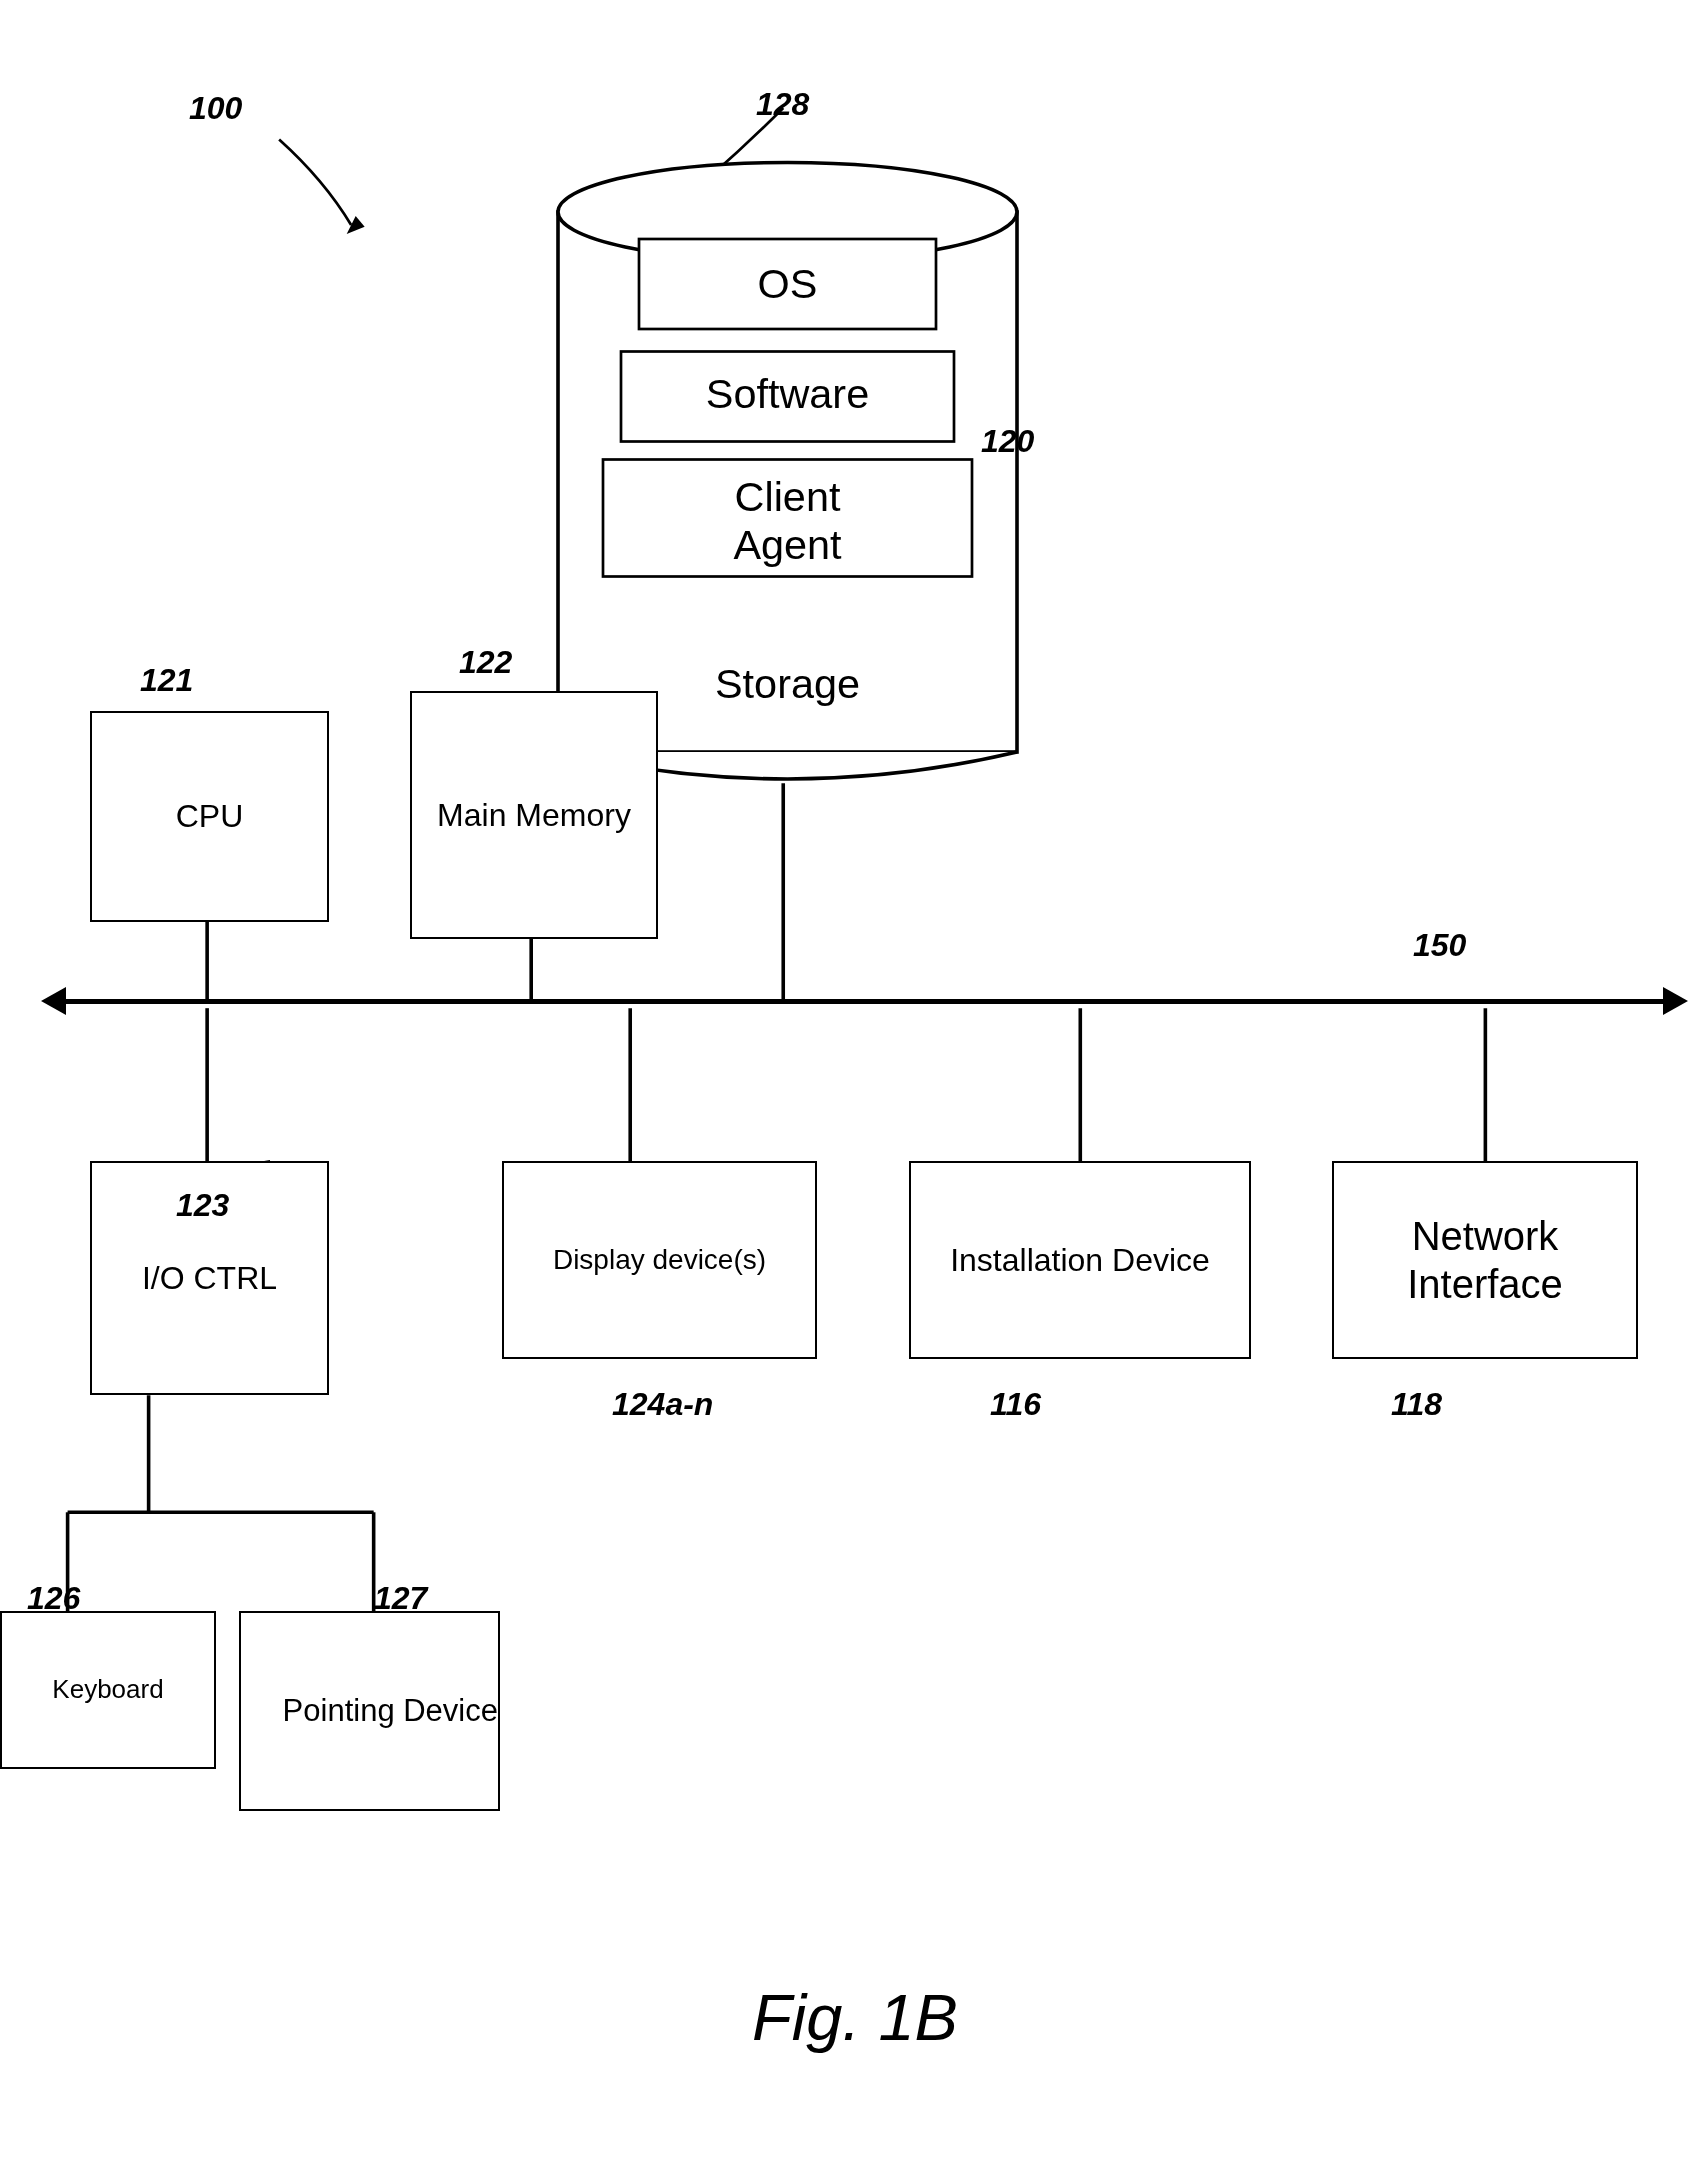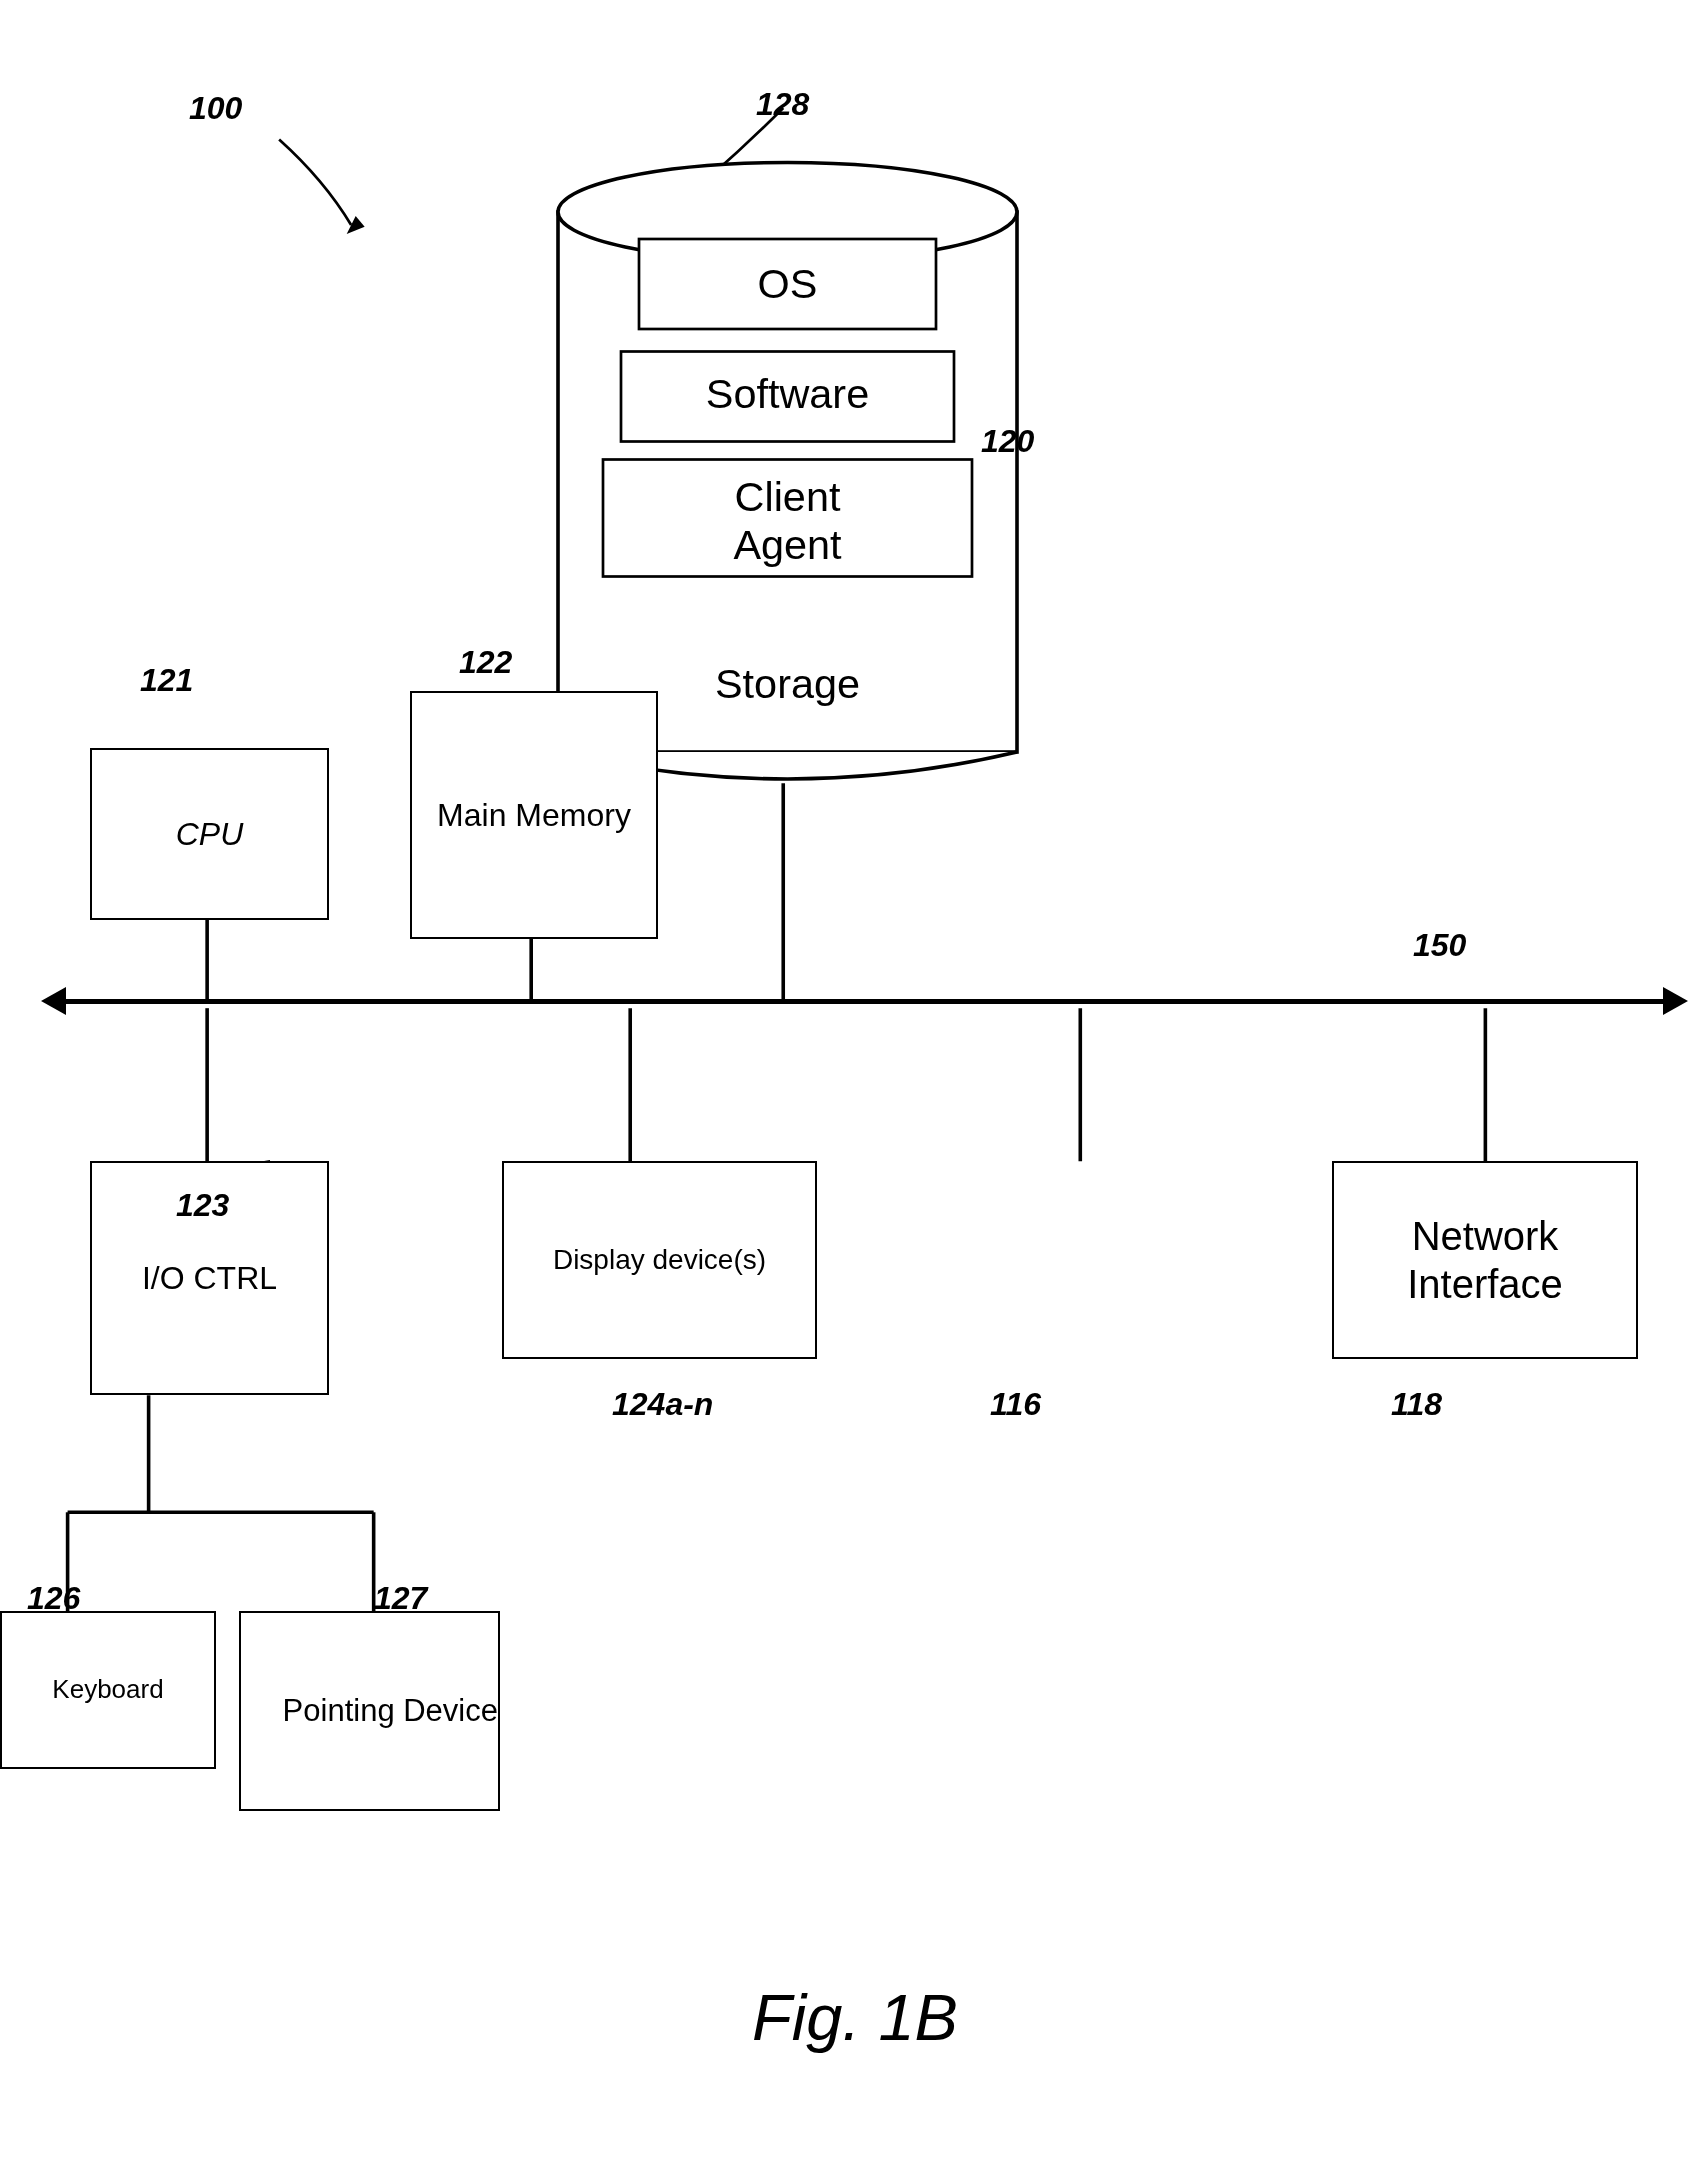--- a/index.html
+++ b/index.html
@@ -143,21 +143,21 @@
     <text x="265" y="392" text-anchor="middle" font-size="46" font-family="Arial">Client</text>
     <text x="265" y="445" text-anchor="middle" font-size="46" font-family="Arial">Agent</text>
 
     <text x="265" y="600" text-anchor="middle" font-size="46" font-family="Arial">Storage</text>
   </svg>
 
   <div class="ref-label" style="left:756px; top:86px;">128</div>
 
   <div class="ref-label" style="left:981px; top:423px;">120</div>
 
-  <div class="box" style="left:90px; top:748px; width:239px; height:172px;font-style:italic;">
+  <div class="box" style="left:90px; top:711px; width:239px; height:211px;">
     <span>CPU</span>
   </div>
 
   <div class="ref-label" style="left:140px; top:662px;">121</div>
 
   <div class="box" style="left:410px; top:691px; width:248px; height:248px;">
     <span>Main Memory</span>
   </div>
 
   <div class="ref-label" style="left:459px; top:644px;">122</div>
@@ -175,20 +175,23 @@
   </div>
 
   <div class="ref-label" style="left:176px; top:1139px;margin-top:48px;">123</div>
 
   <div class="box" style="left:473px; top:1161px; width:315px; height:198px; font-size:28px;margin-left:29px;">
     <span>Display device(s)</span>
   </div>
 
   <div class="ref-label" style="left:612px; top:1386px;">124a-n</div>
 
+  <div class="box" style="left:909px; top:1161px; width:342px; height:198px; font-size:32px;">
+    <span>Installation Device</span>
+  </div>
 
   <div class="ref-label" style="left:990px; top:1386px;">116</div>
 
   <div class="box" style="left:1332px; top:1161px; width:306px; height:198px; font-size:40px;">
     <span>Network Interface</span>
   </div>
 
   <div class="ref-label" style="left:1391px; top:1386px;">118</div>
 
   <div class="box" style="left:0px; top:1611px; width:216px; height:158px; font-size:26px;">

